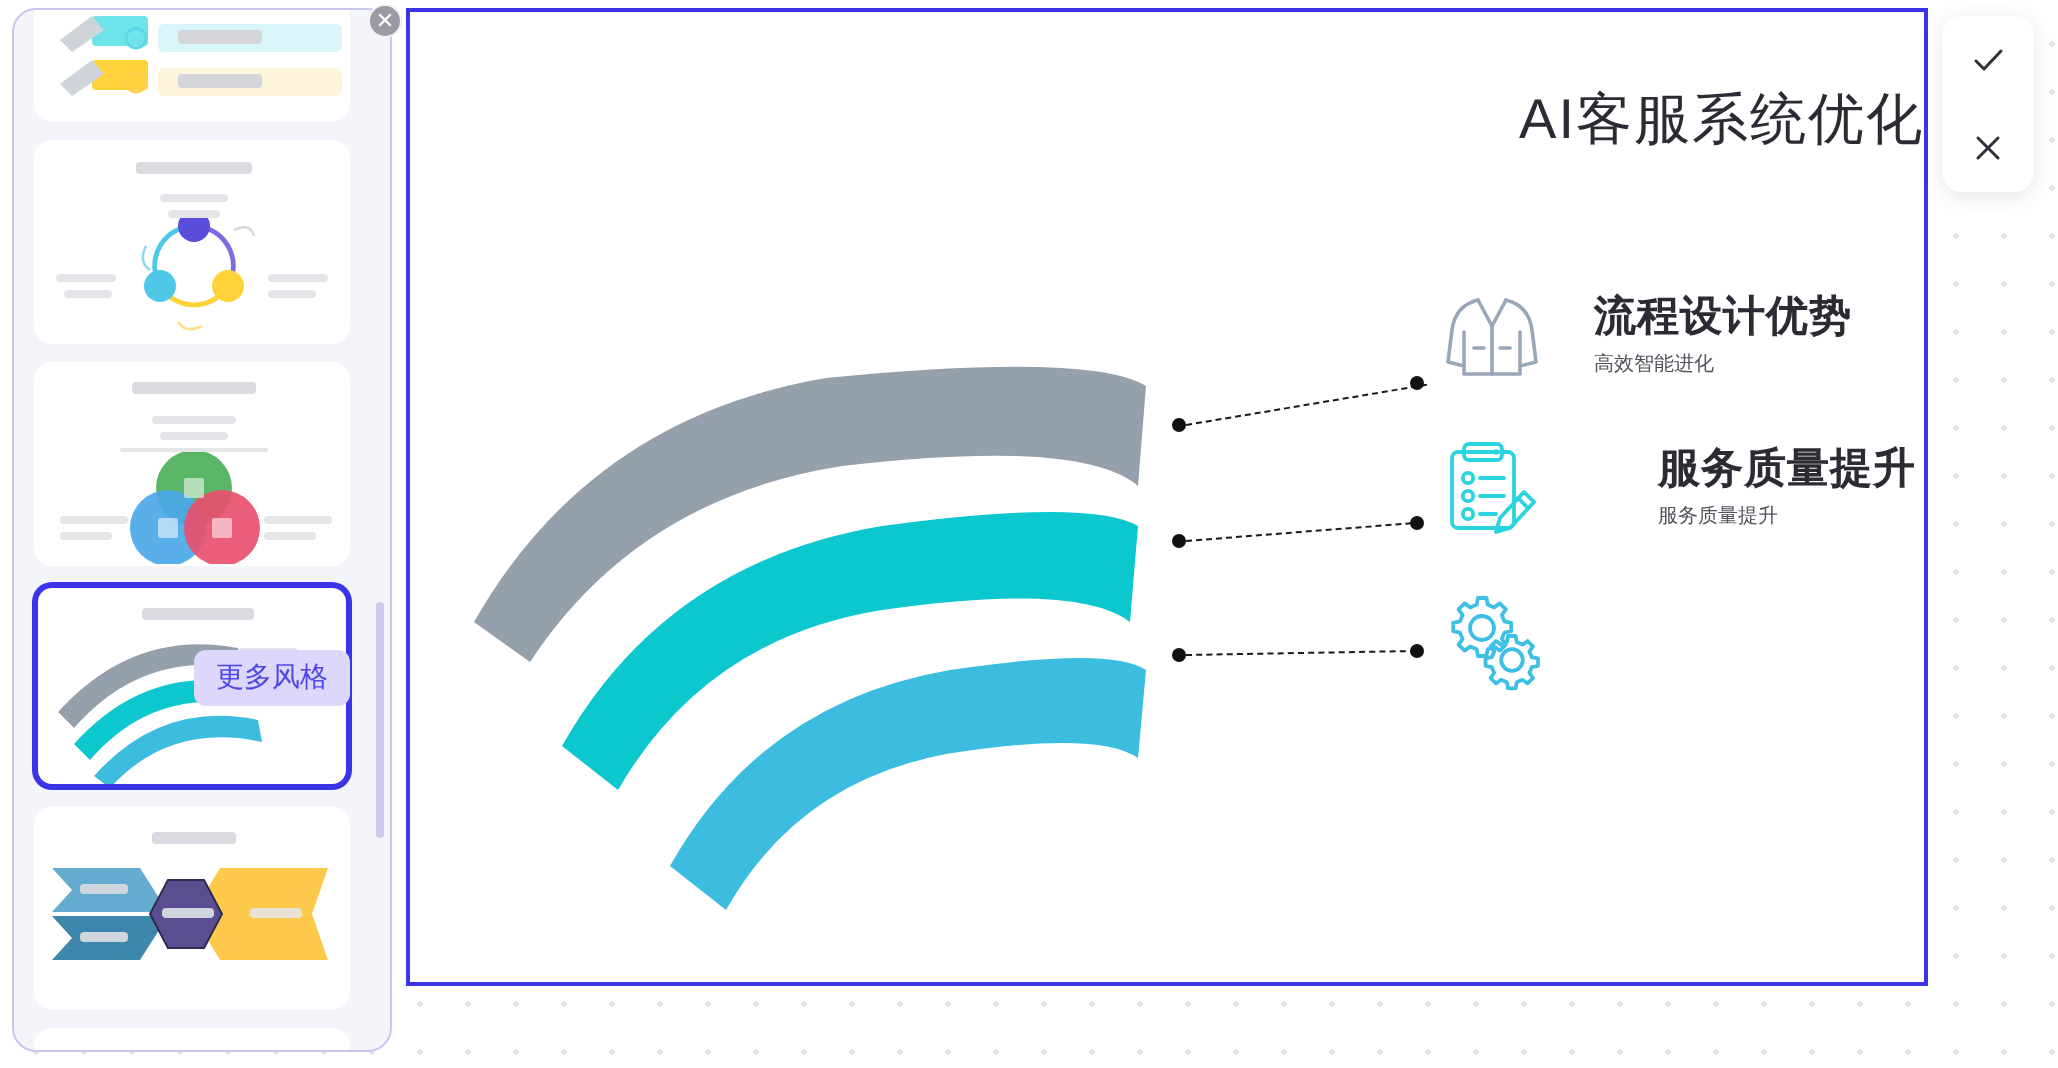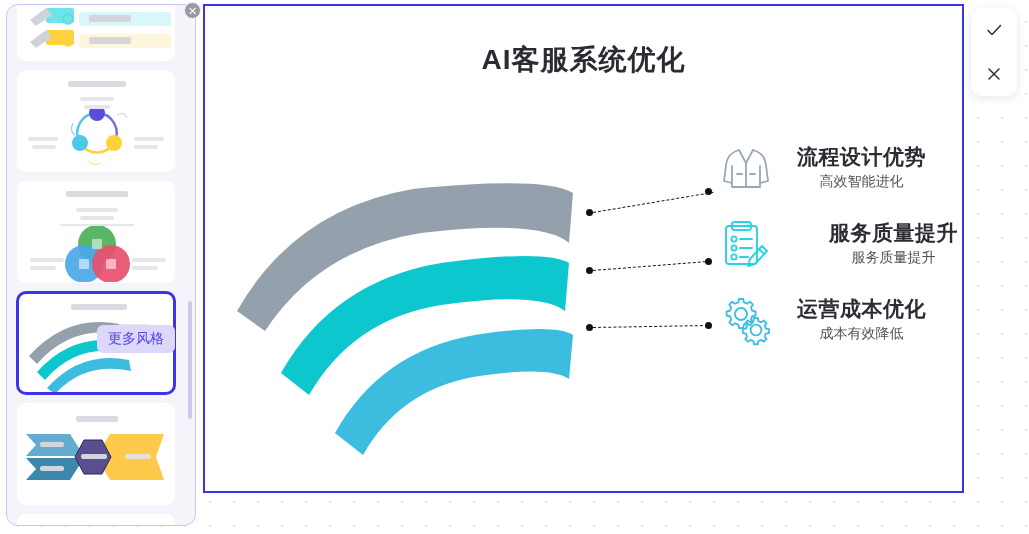--- a/index.html
+++ b/index.html
@@ -95,23 +95,23 @@
   #slide {
     position: absolute;
     left: 203px; top: 4px;
     width: 761px; height: 489px;
     background: #ffffff;
     border: 2px solid #3b34e8;
   }
   #slide-title {
     position: absolute;
     left: 0; right: 0; top: 35px;
-    text-align: center;
+    text-align: right;
     font-size: 28px;
-    font-weight: bold;
+    font-weight: normal;
     color: #2b2b33;
     letter-spacing: 1px;
   }
 
   
   #arcs { position: absolute; left: 20px; top: 165px; width: 380px; height: 310px; }
 
   
   .conn-line {
     position: absolute;
@@ -140,24 +140,24 @@
   }
   .feature-text { margin-left: 22px; }
   .feature-title {
     font-size: 21px;
     font-weight: bold;
     color: #2b2b33;
     line-height: 1.15;
     letter-spacing: 0.5px;
   }
   .feature-sub {
-    font-size: 14px;
+    font-size: 10px;
     color: #52525c;
     margin-top: 4px;
-    text-align: center;
+    text-align: left;
   }
 
   
   #confirm-bar {
     position: absolute;
     left: 971px; top: 8px;
     width: 46px; height: 88px;
     background: #ffffff;
     border-radius: 10px;
     box-shadow: 0 2px 10px rgba(60,60,90,0.13);
@@ -364,24 +364,20 @@
     <div class="feature-icon">
       <svg width="54" height="54" viewBox="0 0 54 54">
         <g fill="none" stroke="#3ec0e4" stroke-width="1.9" stroke-linejoin="round">
           <path d="M20 6 l4.2 0 0.7 3.4 3.2 1.3 2.8-2 3 3 -2 2.8 1.3 3.2 3.4 0.7 0 4.2 -3.4 0.7 -1.3 3.2 2 2.8 -3 3 -2.8-2 -3.2 1.3 -0.7 3.4 -4.2 0 -0.7-3.4 -3.2-1.3 -2.8 2 -3-3 2-2.8 -1.3-3.2 -3.4-0.7 0-4.2 3.4-0.7 1.3-3.2 -2-2.8 3-3 2.8 2 3.2-1.3 z"></path>
           <circle cx="22" cy="21" r="6"></circle>
           <path d="M35 25 l3.8 0 0.6 3.1 2.9 1.2 2.5-1.8 2.7 2.7 -1.8 2.5 1.2 2.9 3.1 0.6 0 3.8 -3.1 0.6 -1.2 2.9 1.8 2.5 -2.7 2.7 -2.5-1.8 -2.9 1.2 -0.6 3.1 -3.8 0 -0.6-3.1 -2.9-1.2 -2.5 1.8 -2.7-2.7 1.8-2.5 -1.2-2.9 -3.1-0.6 0-3.8 3.1-0.6 1.2-2.9 -1.8-2.5 2.7-2.7 2.5 1.8 2.9-1.2 z"></path>
           <circle cx="37" cy="37" r="5.4"></circle>
         </g>
       </svg>
     </div>
-    <div class="feature-text">
-      <div class="feature-title">运营成本优化</div>
-      <div class="feature-sub">成本有效降低</div>
-    </div>
   </div>
 
 </div>
 
 <div id="confirm-bar">
   <div class="cbtn">
     <svg width="20" height="20" viewBox="0 0 20 20">
       <path d="M4 10.5 L8 14.5 L16.5 5.5" fill="none" stroke="#303038" stroke-width="1.5" stroke-linecap="round" stroke-linejoin="round"></path>
     </svg>
   </div>

